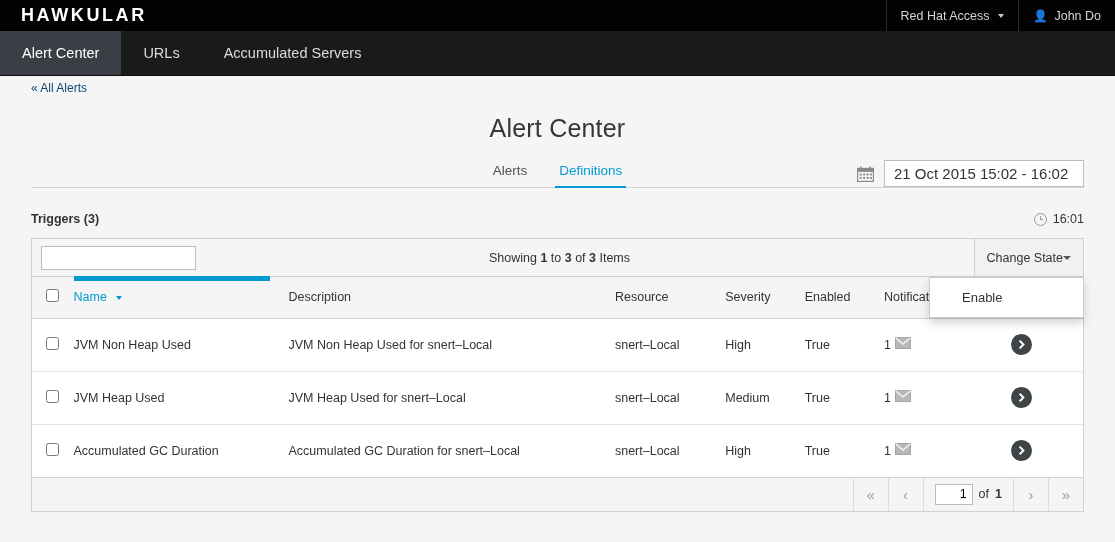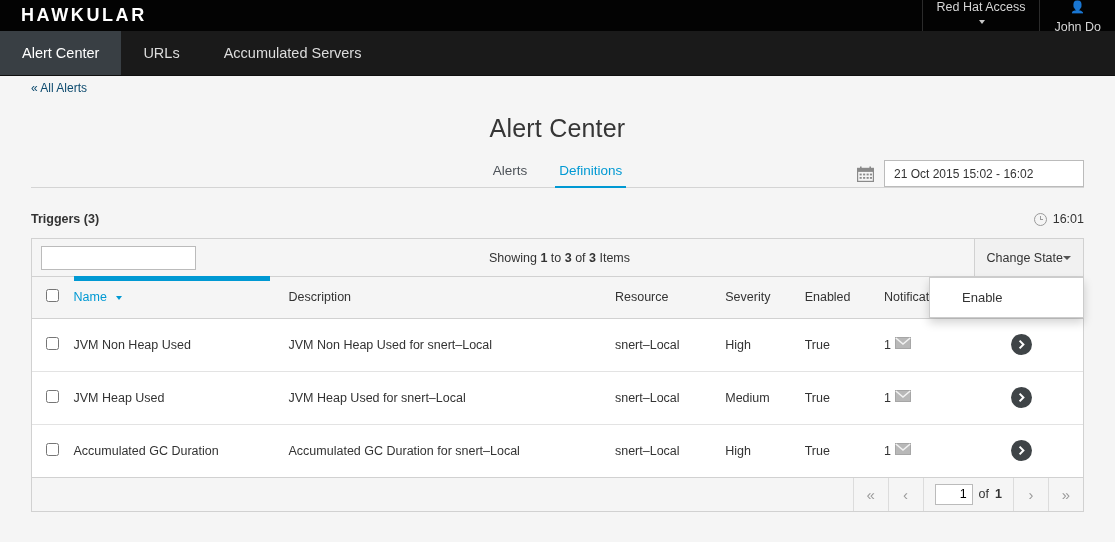--- a/index.html
+++ b/index.html
@@ -22,21 +22,20 @@
     display: flex; align-items: center;
     padding: 0 18px 0 21px;
   }
   .topbar-right { margin-left: auto; display: flex; align-items: stretch; }
   .topbar-item {
     display: flex; align-items: center; gap: 6px;
     color: #d6d6d6; font-size: 12.5px;
     padding: 0 14px;
     border-left: 1px solid #2b2b2b;
     white-space: nowrap;
-    flex-direction: column;
   }
   .caret-sm {
     display: inline-block; width: 0; height: 0;
     border-left: 3.5px solid transparent;
     border-right: 3.5px solid transparent;
     border-top: 4px solid #c8c8c8;
     margin-left: 3px;
   }
   .user-glyph { font-size: 12px; color: #e4e4e4; }
 
@@ -65,21 +64,21 @@
 
   .datebox {
     position: absolute; top: 84px; right: 31px;
     display: flex; align-items: center; gap: 10px;
   }
   .cal-icon { width: 17px; height: 16px; position: relative; display:block; }
   .date-input {
     width: 200px; height: 27px;
     border: 1px solid #bbbbbb; background: #fff;
     font-family: "Liberation Sans", sans-serif;
-    font-size: 12px; color: #333;
+    font-size: 15px; color: #333;
     padding: 0 9px; outline: none;
   }
 
   .page-title {
     text-align: center; font-size: 25px; font-weight: normal;
     color: #363636; margin-top: 18px; letter-spacing: .2px;
   }
 
   .subtabs {
     display: flex; justify-content: center; gap: 24px;

